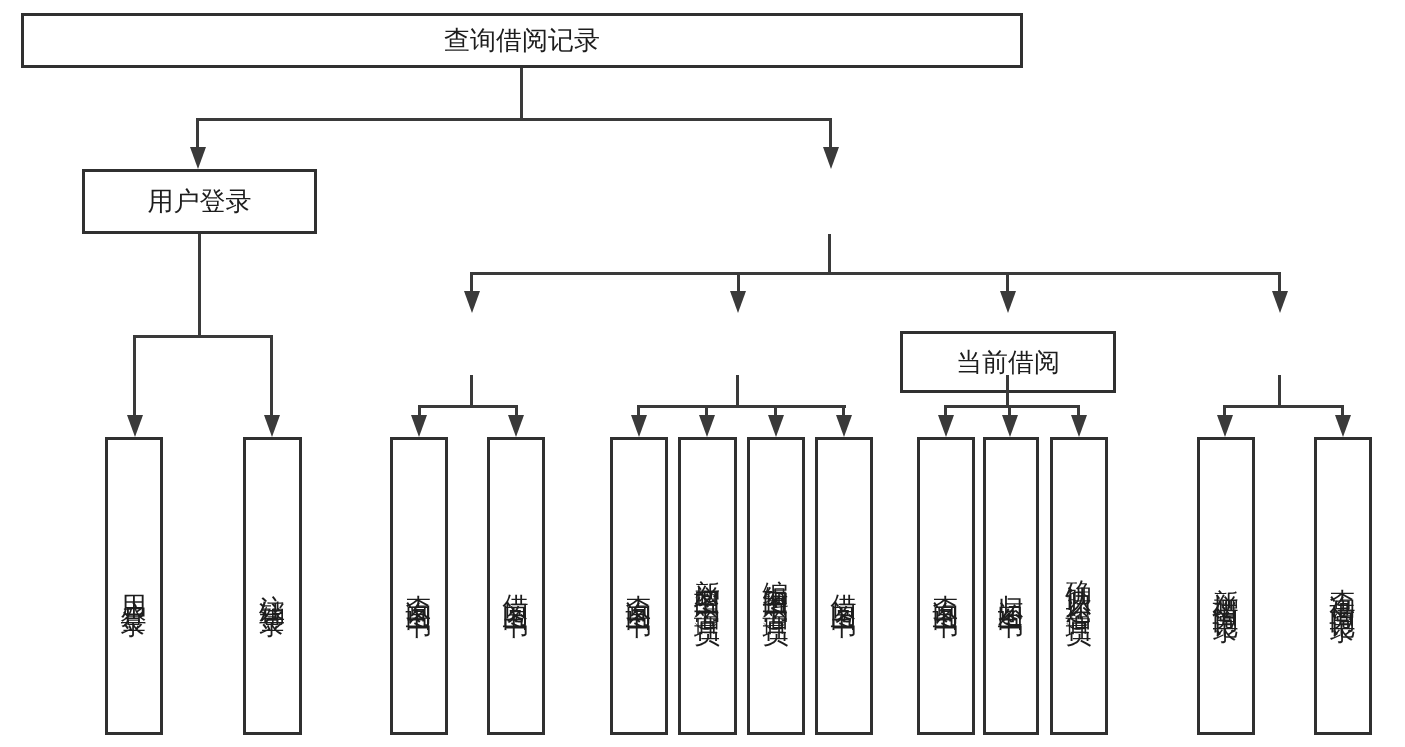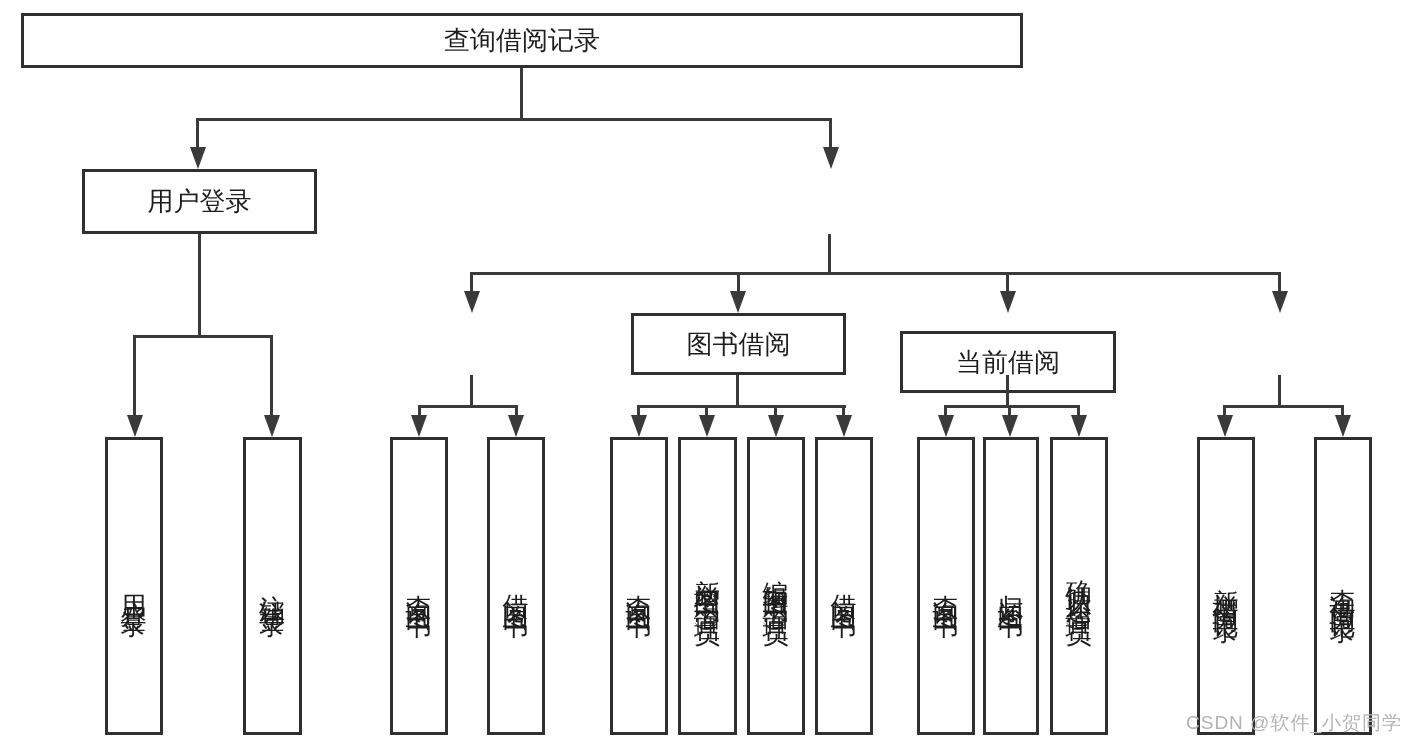--- a/index.html
+++ b/index.html
@@ -48,23 +48,20 @@
   <div class="ln" style="left:471px;top:272px;width:810px;height:3px"></div>
   <div class="ln" style="left:470px;top:272px;width:3px;height:21px"></div>
   <div class="ar" style="left:464px;top:291px"></div>
   <div class="ln" style="left:737px;top:272px;width:3px;height:21px"></div>
   <div class="ar" style="left:730px;top:291px"></div>
   <div class="ln" style="left:1006px;top:272px;width:3px;height:21px"></div>
   <div class="ar" style="left:1000px;top:291px"></div>
   <div class="ln" style="left:1278px;top:272px;width:3px;height:21px"></div>
   <div class="ar" style="left:1272px;top:291px"></div>
 
-  <div class="box" style="left:631px;top:313px;width:215px;height:62px">
-    <span class="lbl">图书借阅</span>
-  </div>
   <div class="box" style="left:900px;top:331px;width:216px;height:62px">
     <span class="lbl">当前借阅</span>
   </div>
 
   <div class="ln" style="left:470px;top:375px;width:3px;height:32px"></div>
   <div class="ln" style="left:418px;top:405px;width:100px;height:3px"></div>
   <div class="ln" style="left:418px;top:405px;width:3px;height:11px"></div>
   <div class="ar" style="left:411px;top:415px"></div>
   <div class="ln" style="left:515px;top:405px;width:3px;height:11px"></div>
   <div class="ar" style="left:508px;top:415px"></div>
@@ -133,15 +130,14 @@
     <span class="vlbl">确认归还（管理员）</span>
   </div>
 
   <div class="box tall" style="left:1197px;width:58px">
     <span class="vlbl">新增借阅记录</span>
   </div>
   <div class="box tall" style="left:1314px;width:58px">
     <span class="vlbl">查询借阅记录</span>
   </div>
 
-  <div class="wm">CSDN @软件_小贺同学</div>
 
 </div>
 
 </body></html>

